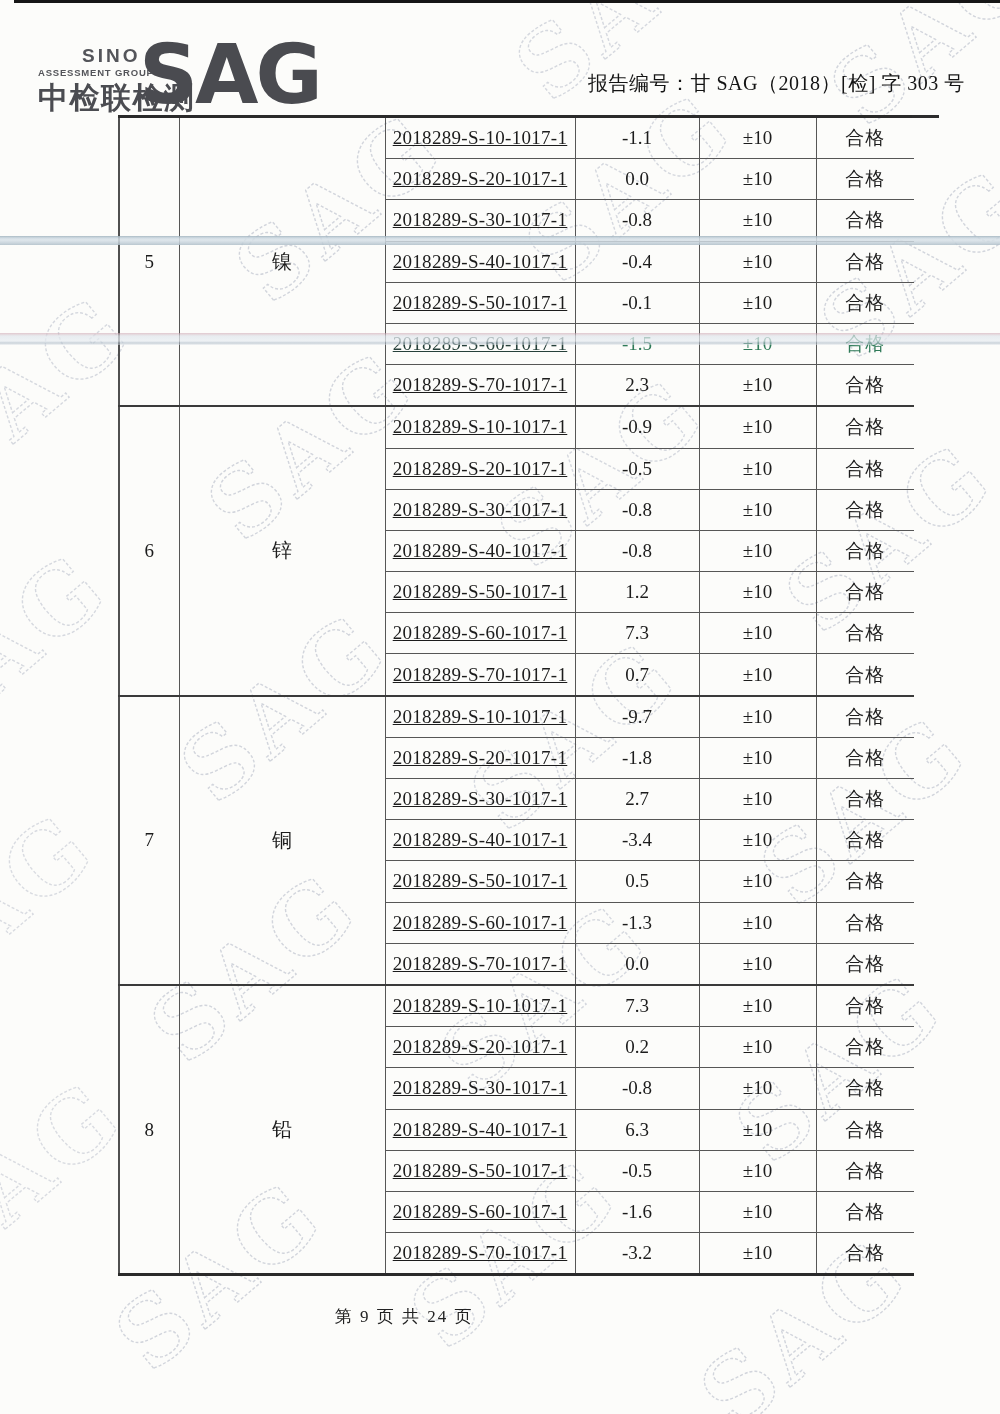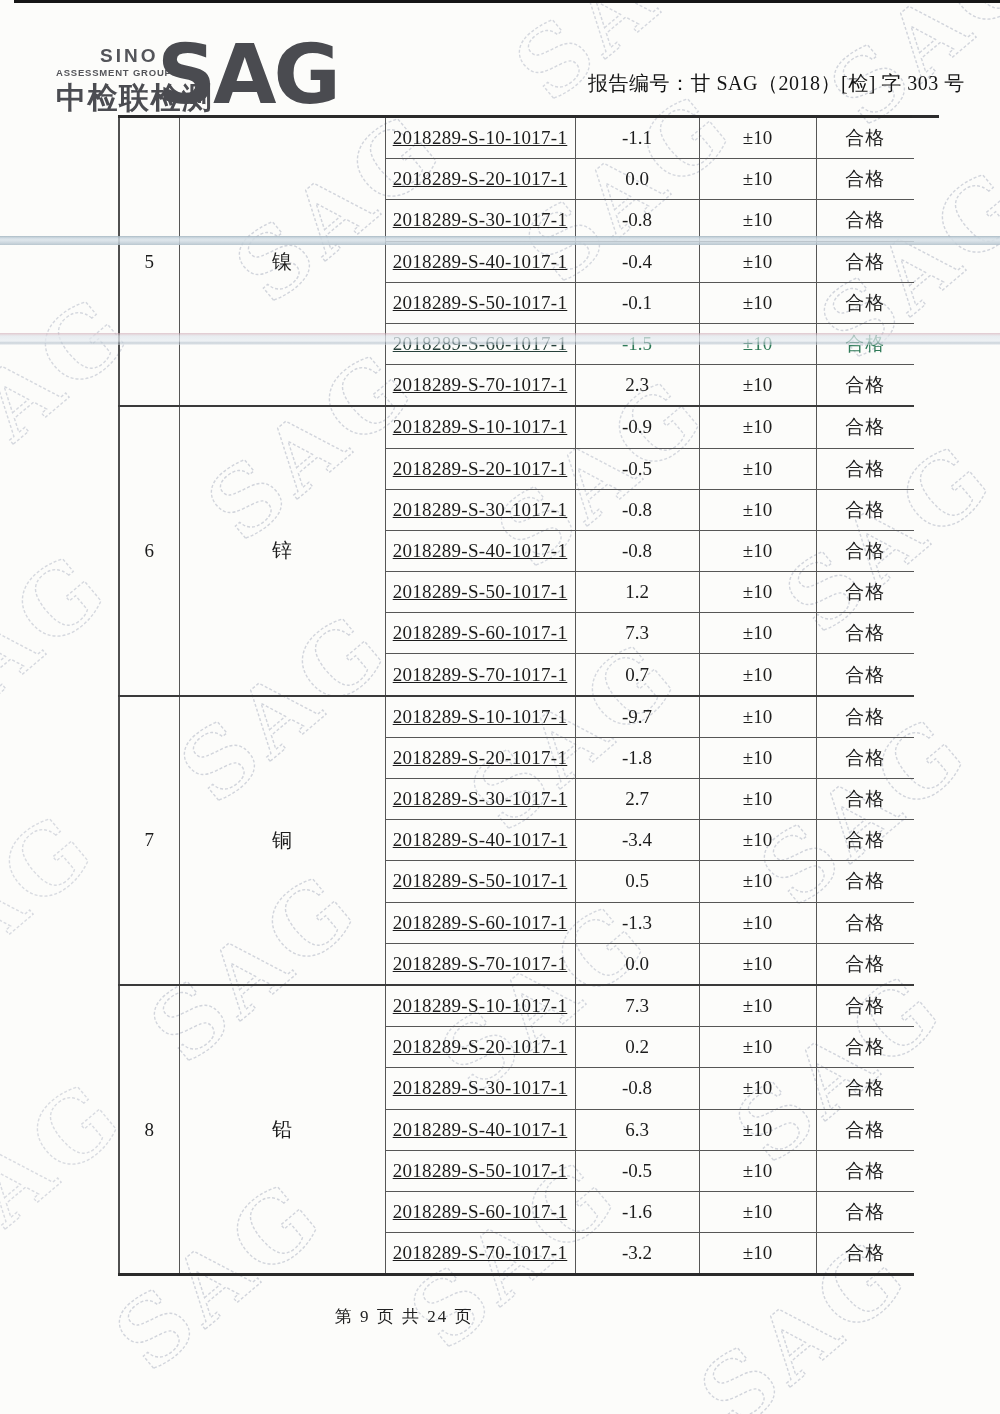--- a/index.html
+++ b/index.html
@@ -16,21 +16,21 @@
     background:linear-gradient(to bottom,rgba(203,158,170,.55) 0,rgba(224,230,236,.72) 3px,rgba(232,237,242,.72) 8px,rgba(168,182,195,.6) 10px,rgba(235,238,242,.45) 12px);}
   .top-ext{position:absolute;left:912px;top:115px;width:27px;height:3px;background:#2c2c2c;z-index:2;}
   
   .wm-layer{position:absolute;left:0;top:0;z-index:0;pointer-events:none;}
   .wm-layer text{
     font-family:"DejaVu Serif","Liberation Serif",serif;
     font-weight:bold;font-size:92px;letter-spacing:6px;
     fill:none;stroke:#b7bcc9;stroke-width:1.4;stroke-dasharray:3 2;
   }
   
-  .logo{position:absolute;left:56px;top:46px;z-index:1;}
+  .logo{position:absolute;left:38px;top:46px;z-index:1;}
   .logo-sino{font-family:"Liberation Sans",sans-serif;font-weight:700;font-size:19px;letter-spacing:3px;color:#54555a;margin-left:44px;line-height:1;}
   .logo-ag{font-family:"Liberation Sans",sans-serif;font-weight:700;font-size:9.5px;letter-spacing:.8px;color:#54555a;line-height:1;margin-top:3px;}
   .logo-cn{font-family:"Liberation Sans",sans-serif;font-weight:700;font-size:30px;letter-spacing:1.5px;color:#4b4c51;line-height:1;margin-top:5px;}
   .logo-sag{position:absolute;left:101px;top:-12px;font-family:"DejaVu Sans","Liberation Sans",sans-serif;
     font-weight:800;font-size:82px;line-height:1;letter-spacing:-3px;color:#4a4b50;}
   .report{position:absolute;left:588px;top:70px;font-size:20px;color:#141414;letter-spacing:.5px;z-index:1;white-space:nowrap;}
   
   .table-wrap{position:absolute;left:118px;top:115px;z-index:1;}
   table{border-collapse:collapse;table-layout:fixed;width:795px;
     border-top:3px solid #2a2a2a;border-bottom:3px solid #2a2a2a;border-left:2px solid #4f4f4f;}

